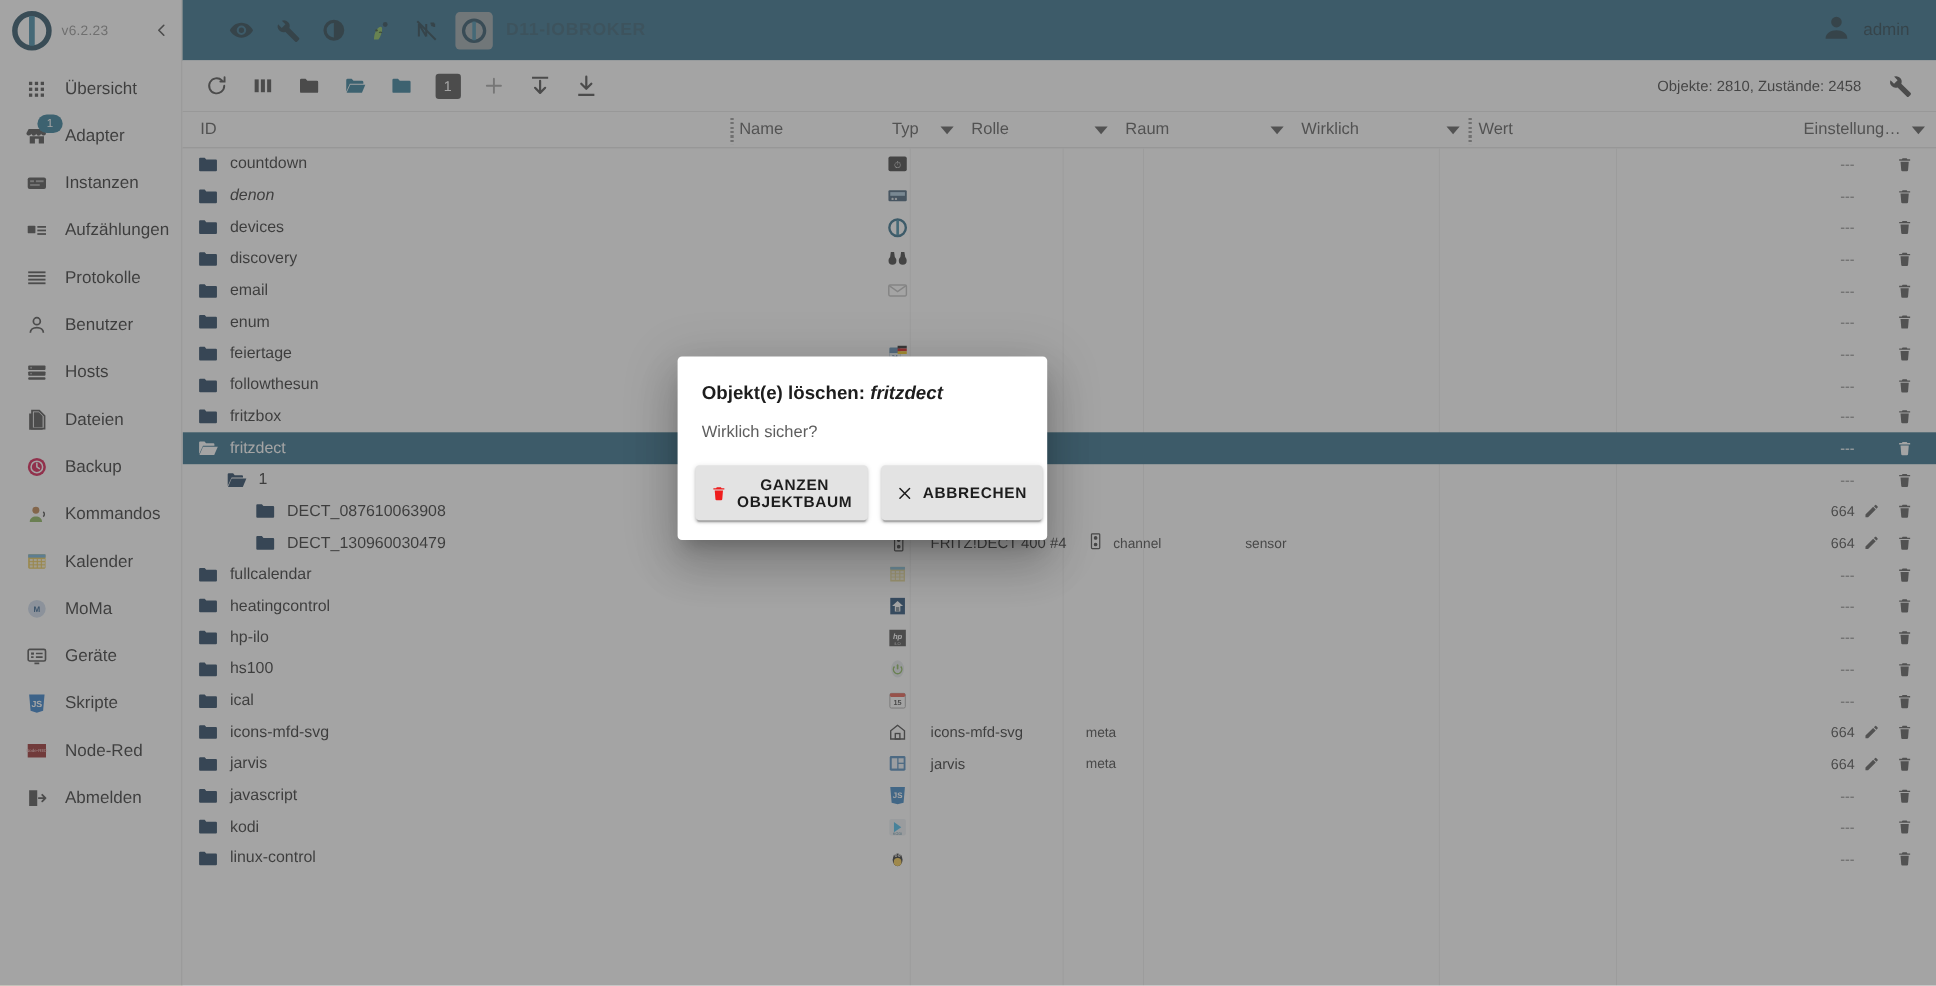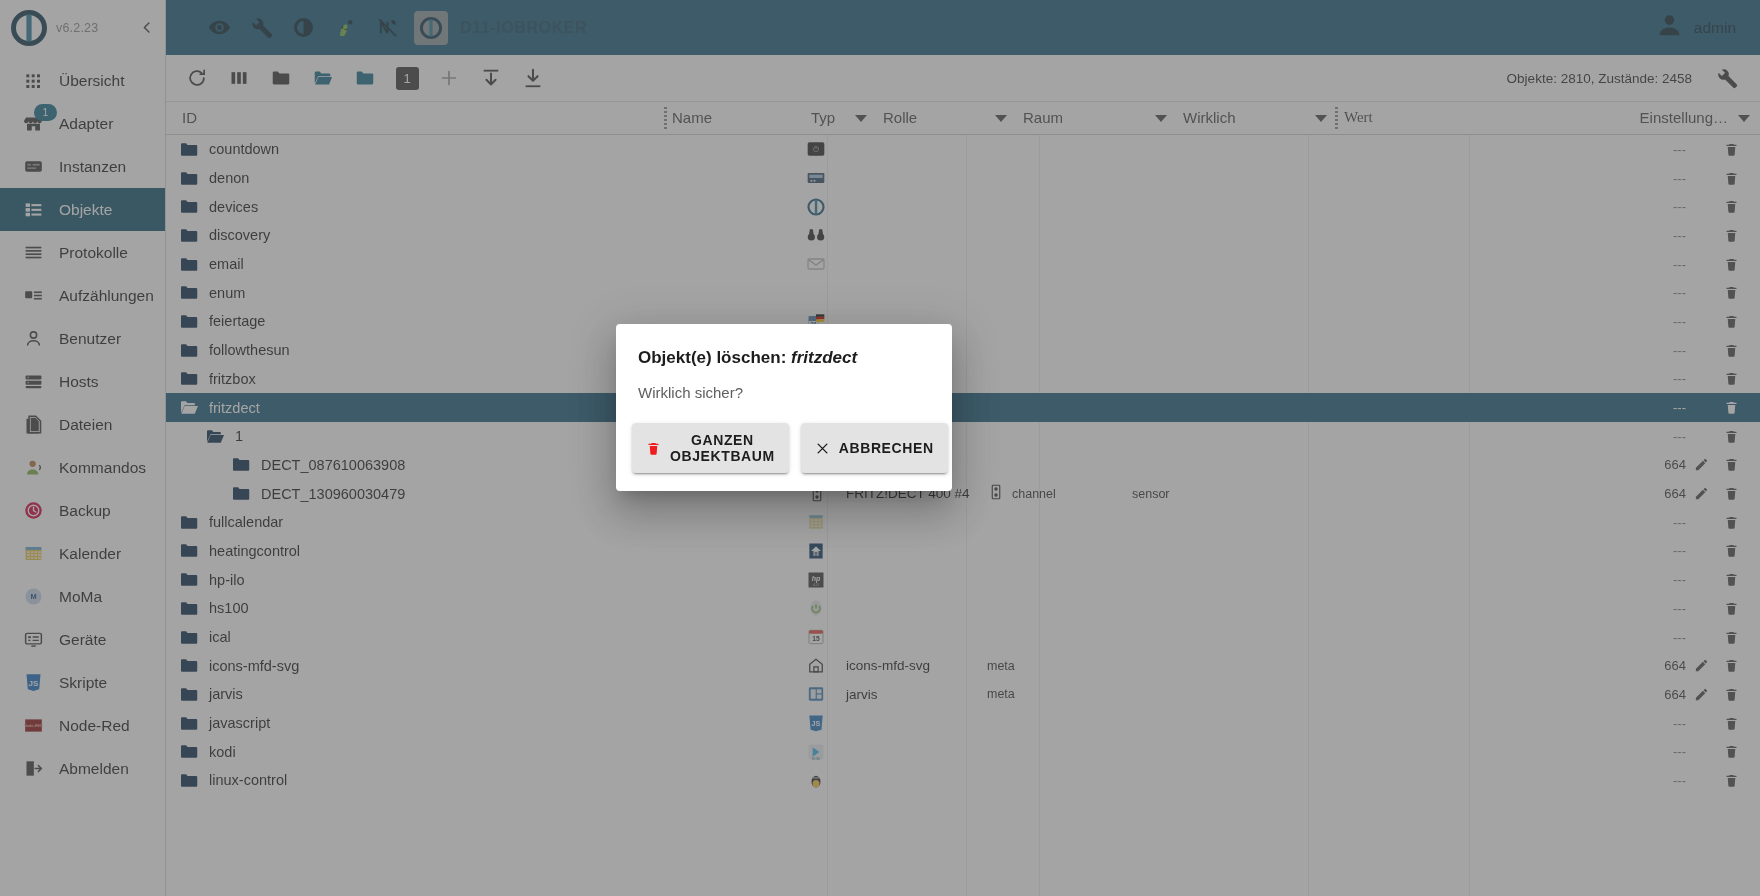--- a/index.html
+++ b/index.html
@@ -182,54 +182,41 @@
           <span class="sb-ic">
             <svg width="21" height="21" viewBox="0 0 24 24" fill="currentColor">
               <rect x="2.5" y="6" width="19" height="12" rx="2"></rect>
               <rect x="5" y="9" width="4" height="2" fill="#9d9d9d"></rect>
               <rect x="5" y="13" width="10" height="1.8" fill="#9d9d9d"></rect>
               <rect x="11" y="9" width="8" height="2" fill="#9d9d9d"></rect>
             </svg>
           </span>
           <span class="sb-label">Instanzen</span>
         </div>
-        <div class="sb-item active">
+        <div class="sb-item">
           <span class="sb-ic">
             <svg width="21" height="21" viewBox="0 0 24 24" fill="currentColor">
-              <rect x="3" y="5" width="5" height="4"></rect>
-              <rect x="9.6" y="5.8" width="11.4" height="2.4"></rect>
-              <rect x="3" y="10.4" width="5" height="4"></rect>
-              <rect x="9.6" y="11.2" width="11.4" height="2.4"></rect>
-              <rect x="3" y="15.8" width="5" height="4"></rect>
-              <rect x="9.6" y="16.6" width="11.4" height="2.4"></rect>
-            </svg>
-          </span>
-          <span class="sb-label">Objekte</span>
+              <rect x="2.5" y="7" width="8" height="8" rx="1"></rect>
+              <rect x="12.5" y="7.4" width="9" height="1.8"></rect>
+              <rect x="12.5" y="11.1" width="9" height="1.8"></rect>
+              <rect x="12.5" y="14.8" width="9" height="1.8"></rect>
+            </svg>
+          </span>
+          <span class="sb-label">Aufzählungen</span>
         </div>
         <div class="sb-item">
           <span class="sb-ic">
             <svg width="21" height="21" viewBox="0 0 24 24" fill="currentColor">
               <rect x="3" y="5.4" width="18" height="1.9"></rect>
               <rect x="3" y="9.2" width="18" height="1.9"></rect>
               <rect x="3" y="13" width="18" height="1.9"></rect>
               <rect x="3" y="16.8" width="18" height="1.9"></rect>
             </svg>
           </span>
           <span class="sb-label">Protokolle</span>
-        </div>
-        <div class="sb-item">
-          <span class="sb-ic">
-            <svg width="21" height="21" viewBox="0 0 24 24" fill="currentColor">
-              <rect x="2.5" y="7" width="8" height="8" rx="1"></rect>
-              <rect x="12.5" y="7.4" width="9" height="1.8"></rect>
-              <rect x="12.5" y="11.1" width="9" height="1.8"></rect>
-              <rect x="12.5" y="14.8" width="9" height="1.8"></rect>
-            </svg>
-          </span>
-          <span class="sb-label">Aufzählungen</span>
         </div>
         <div class="sb-item">
           <span class="sb-ic">
             <svg width="21" height="21" viewBox="0 0 24 24" fill="none" stroke="currentColor" stroke-width="1.8">
               <circle cx="12" cy="8" r="3.6"></circle>
               <path d="M5.2 20c0-3.4 3-5.4 6.8-5.4s6.8 2 6.8 5.4"></path>
             </svg>
           </span>
           <span class="sb-label">Benutzer</span>
         </div>
@@ -251,36 +238,36 @@
               <path d="M7 2.6h7.5L20 8v13.4H7z" fill="none" stroke="currentColor" stroke-width="1.8"></path>
               <path d="M4 5.5h3v15h11v1.9H4z"></path>
               <path d="M8.8 4.3h5.4L18 8.2v11.6H8.8z"></path>
             </svg>
           </span>
           <span class="sb-label">Dateien</span>
         </div>
         <div class="sb-item">
           <span class="sb-ic">
             <svg width="21" height="21" viewBox="0 0 24 24">
+              <circle cx="12" cy="12" r="9.4" fill="#d4003c"></circle>
+              <circle cx="12" cy="12" r="6" fill="none" stroke="#fff" stroke-width="1.6"></circle>
+              <path d="M12 8.3V12l2.6 1.7" fill="none" stroke="#fff" stroke-width="1.6" stroke-linecap="round"></path>
+            </svg>
+          </span>
+          <span class="sb-label">Backup</span>
+        </div>
+        <div class="sb-item">
+          <span class="sb-ic">
+            <svg width="21" height="21" viewBox="0 0 24 24">
               <circle cx="11" cy="7.8" r="3.6" fill="#b5763a"></circle>
               <path d="M4.6 20c0-3.6 2.8-5.6 6.4-5.6S17.4 16.4 17.4 20z" fill="#7fae4a"></path>
               <path d="M18.6 9.5a3.2 3.2 0 0 1 0 5" fill="none" stroke="#333" stroke-width="1.5"></path>
             </svg>
           </span>
           <span class="sb-label">Kommandos</span>
-        </div>
-        <div class="sb-item">
-          <span class="sb-ic">
-            <svg width="21" height="21" viewBox="0 0 24 24">
-              <circle cx="12" cy="12" r="9.4" fill="#d4003c"></circle>
-              <circle cx="12" cy="12" r="6" fill="none" stroke="#fff" stroke-width="1.6"></circle>
-              <path d="M12 8.3V12l2.6 1.7" fill="none" stroke="#fff" stroke-width="1.6" stroke-linecap="round"></path>
-            </svg>
-          </span>
-          <span class="sb-label">Backup</span>
         </div>
         <div class="sb-item">
           <span class="sb-ic">
             <svg width="21" height="21" viewBox="0 0 24 24">
               <rect x="3" y="4.5" width="18" height="15" rx="1.2" fill="#e8c13c"></rect>
               <rect x="3" y="4.5" width="18" height="3.4" fill="#5fa8d6"></rect>
               <rect x="4.6" y="9.3" width="3.1" height="2.3" fill="#fff" opacity=".75"></rect>
               <rect x="8.8" y="9.3" width="3.1" height="2.3" fill="#fff" opacity=".75"></rect>
               <rect x="13" y="9.3" width="3.1" height="2.3" fill="#fff" opacity=".75"></rect>
               <rect x="17.200000000000003" y="9.3" width="3.1" height="2.3" fill="#fff" opacity=".75"></rect>
@@ -477,21 +464,21 @@
           <span class="caret"></span>
         </div>
         <div class="col" style="width:160px;padding-left:8px;">
           <span class="lbl">Raum</span>
           <span class="caret"></span>
         </div>
         <div class="col" style="width:160px;padding-left:8px;">
           <span class="lbl">Wirklich</span>
           <span class="caret"></span>
         </div>
-        <div class="col" style="width:120px;padding-left:9px;font-family:Liberation Serif, serif;">
+        <div class="col" style="width:120px;padding-left:9px;">
           <span class="grip"></span>
           <span class="lbl">Wert</span>
         </div>
         <div class="col" style="flex:1;padding-left:8px;justify-content:flex-end;padding-right:10px;">
           <span class="lbl">Einstellung…</span>
           <span class="caret" style="margin-left:10px;margin-right:0;"></span>
         </div>
       </div>
 
       <div id="tablewrap">
@@ -523,21 +510,21 @@
                 <span class="val dash">---</span>
                 <span class="act-ic" style="visibility: hidden;"></span>
                 <span class="act-ic">
                   <svg width="15" height="17" viewBox="0 0 24 24" fill="currentColor">
                     <path d="M9 3h6l1 1.5h4v2H4v-2h4zM6 8h12l-1 12.2A1.8 1.8 0 0 1 15.2 22H8.8A1.8 1.8 0 0 1 7 20.2z"></path>
                   </svg>
                 </span>
               </div>
             </div>
             <div class="row">
-              <div class="cell-id" style="padding-left: 14px;">
+              <div class="cell-id" style="padding-left: 14px; font-style: italic;">
                 <span class="fico">
                   <svg width="19" height="17" viewBox="0 0 24 22" fill="#0f3050">
                     <path d="M1 4.2A1.2 1.2 0 0 1 2.2 3h5.4l1.8 2.2h11.4A1.2 1.2 0 0 1 22 6.4v11.4A1.2 1.2 0 0 1 20.8 19H2.2A1.2 1.2 0 0 1 1 17.8z"></path>
                   </svg>
                 </span>
                 <span>denon</span>
               </div>
               <div style="flex: 0 0 160px; display: flex; align-items: center; justify-content: flex-end; padding-right: 6px;">
                 <svg width="20" height="20" viewBox="0 0 24 24">
                   <rect x="2" y="6" width="20" height="12" rx="1.4" fill="#31516b"></rect>

